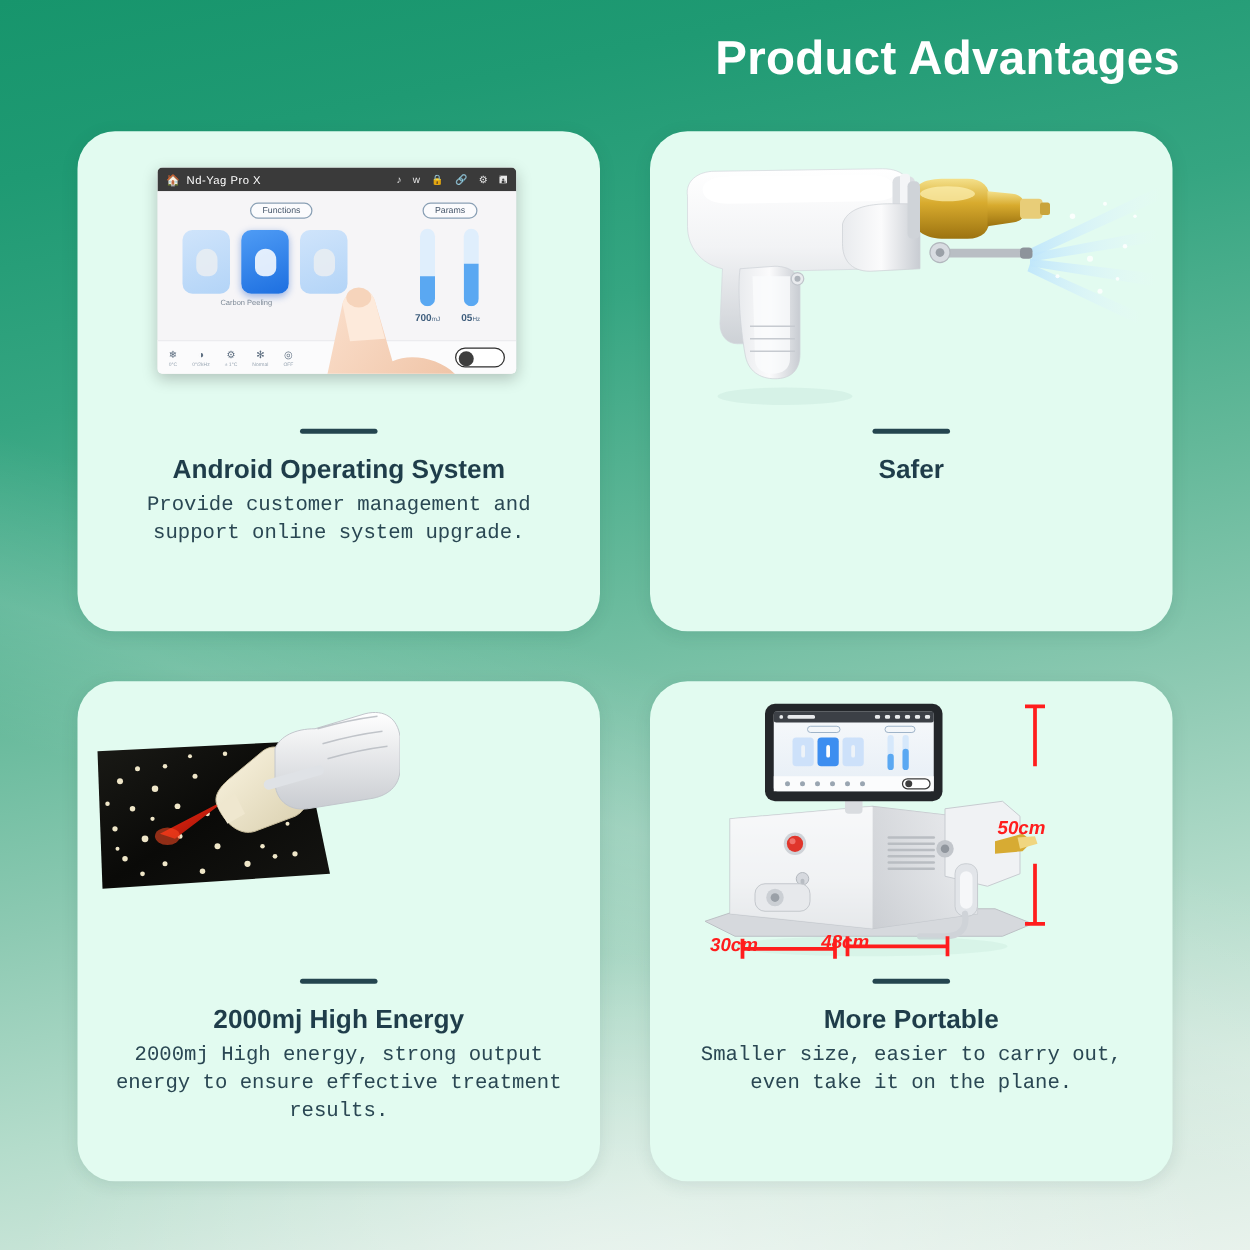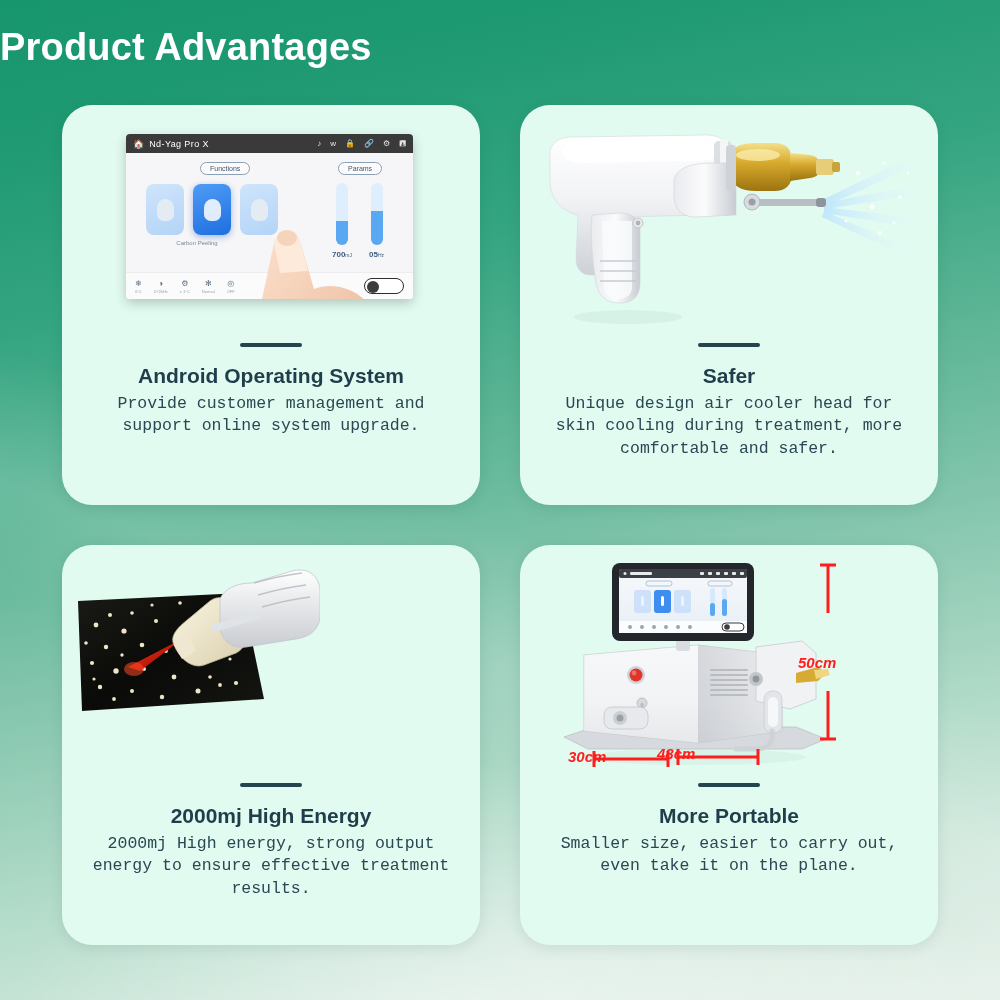--- a/index.html
+++ b/index.html
@@ -13,21 +13,21 @@
         #d3e9de 88%, #e8f2ec 100%);
   }
   .bg-sheen {
     position: absolute; inset: 0; pointer-events: none;
     background:
       linear-gradient(200deg, rgba(255,255,255,0) 52%, rgba(255,255,255,0.13) 62%, rgba(255,255,255,0) 70%),
       radial-gradient(ellipse 70% 40% at 50% 104%, rgba(255,255,255,0.45), rgba(255,255,255,0) 70%);
   }
   .page-title {
     position: absolute; top: 26px; left: 0; width: 944px;
-    text-align: left; color: #ffffff;
+    text-align: right; color: #ffffff;
     font-size: 38px; font-weight: bold; letter-spacing: .2px;
   }
   .grid {
     position: absolute; top: 105px; left: 62px;
     width: 876px; height: 852px;
     display: grid; grid-template-columns: 418px 418px;
     grid-template-rows: 400px 400px; gap: 40px 40px;
   }
   .card {
     background: #e2fbf0; border-radius: 30px;
@@ -316,21 +316,20 @@
             <path d="M72 170 H108"></path>
         </g>
         <circle cx="110" cy="112" r="5" fill="#e9ebee" stroke="#c0c5cb" stroke-width="1"></circle>
         <circle cx="110" cy="112" r="2.4" fill="#aeb4bb"></circle>
 
         <ellipse cx="100" cy="206" rx="54" ry="7" fill="#bfe3d6" opacity="0.35"></ellipse>
       </svg>
     </div>
     <div class="divider"></div>
     <div class="card-title">Safer</div>
-    <div class="card-desc">Unique design air cooler head for skin cooling during treatment, more comfortable and safer.</div>
   </div>
 
   <div class="card">
     <div class="card-art">
       <svg class="laser-photo" viewBox="0 0 250 185">
         <defs>
           <linearGradient id="blk" x1="0" y1="0" x2="1" y2="1">
             <stop offset="0" stop-color="#1a1a16"></stop>
               <stop offset="0.5" stop-color="#0a0a08"></stop>
             <stop offset="1" stop-color="#151512"></stop>

